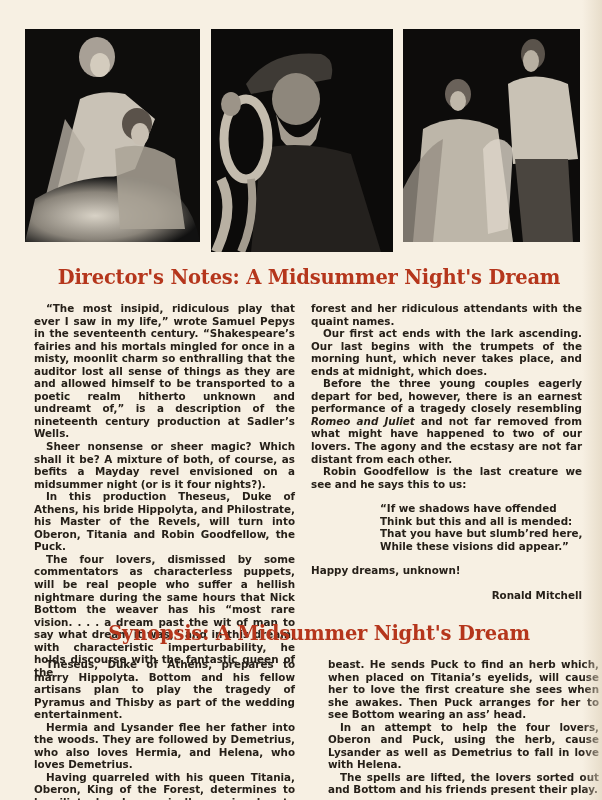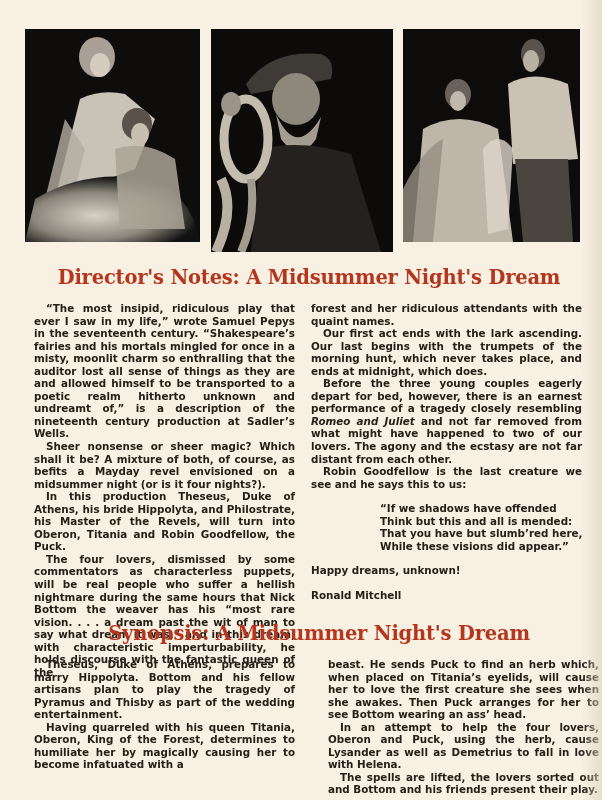--- a/index.html
+++ b/index.html
@@ -35,21 +35,21 @@
     text-align: justify; font-weight: bold; color: #262019;
   }
   .col p { margin: 0; text-indent: 12px; }
   .col p.noindent { text-indent: 0; }
   #dir-left { left: 34px; top: 302px; width: 261px; }
   #dir-right { left: 311px; top: 302px; width: 271px; }
   #syn-left { left: 34px; top: 658px; width: 261px; }
   #syn-right { left: 311px; top: 658px; width: 271px; margin-left: 17px; }
   .verse { margin: 12px 0 12px 69px; text-align: left; }
   .verse div { white-space: nowrap; }
-  .signature { text-align: left; margin-top: 12px; }
+  .signature { text-align: right; margin-top: 12px; }
   em { font-style: italic; }
 </style>
 </head>
 <body style="background: rgb(247, 240, 227);">
 
 <div class="photo" id="photo-left">
   <svg viewBox="0 0 175 213" preserveAspectRatio="none">
     <defs>
       <radialGradient id="gl1" cx="0.4" cy="0.6" r="0.6">
         <stop offset="0" stop-color="#d8d2c6"></stop>
@@ -117,20 +117,21 @@
     <div>While these visions did appear.”</div>
   </div>
   <p class="noindent">Happy dreams, unknown!</p>
   <div class="signature">Ronald Mitchell</div>
 </div>
 
 <h1 class="headline" id="h-synopsis" style="color: rgb(181, 54, 28);">Synopsis: A Midsummer Night's Dream</h1>
 
 <div class="col" id="syn-left" style="color: rgb(38, 32, 25);">
   <p>Theseus, Duke of Athens, prepares to marry Hippolyta. Bottom and his fellow artisans plan to play the tragedy of Pyramus and Thisby as part of the wedding entertainment.</p>
+  <p>Hermia and Lysander flee her father into the woods. They are followed by Demetrius, who also loves Hermia, and Helena, who loves Demetrius.</p>
   <p>Having quarreled with his queen Titania, Oberon, King of the Forest, determines to humiliate her by magically causing her to become infatuated with a</p>
 </div>
 
 <div class="col" id="syn-right" style="color: rgb(38, 32, 25);">
   <p class="noindent">beast. He sends Puck to find an herb which, when placed on Titania’s eyelids, will cause her to love the first creature she sees when she awakes. Then Puck arranges for her to see Bottom wearing an ass’ head.</p>
   <p>In an attempt to help the four lovers, Oberon and Puck, using the herb, cause Lysander as well as Demetrius to fall in love with Helena.</p>
   <p>The spells are lifted, the lovers sorted out and Bottom and his friends present their play.</p>
 </div>
 
 <div class="page-shade"></div>

